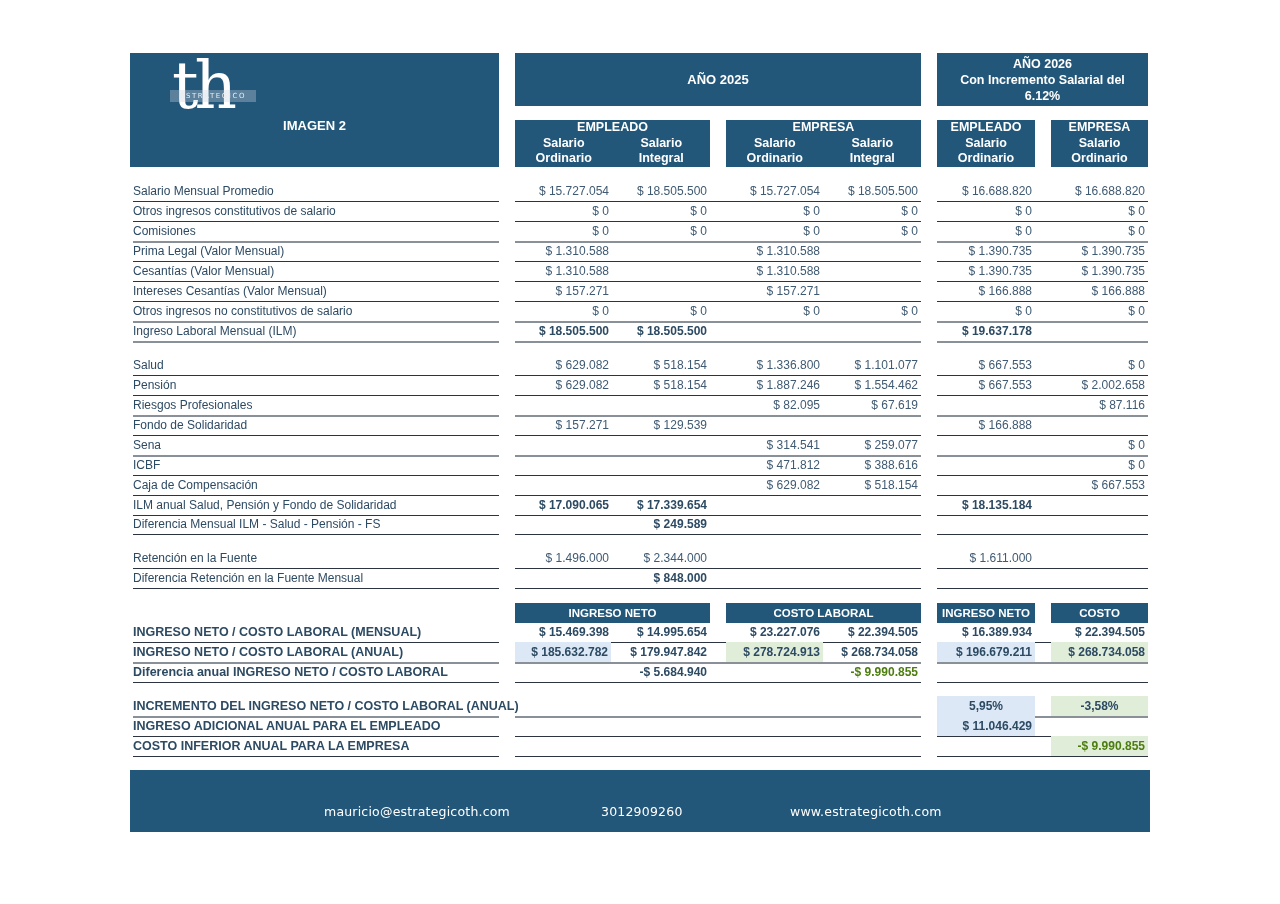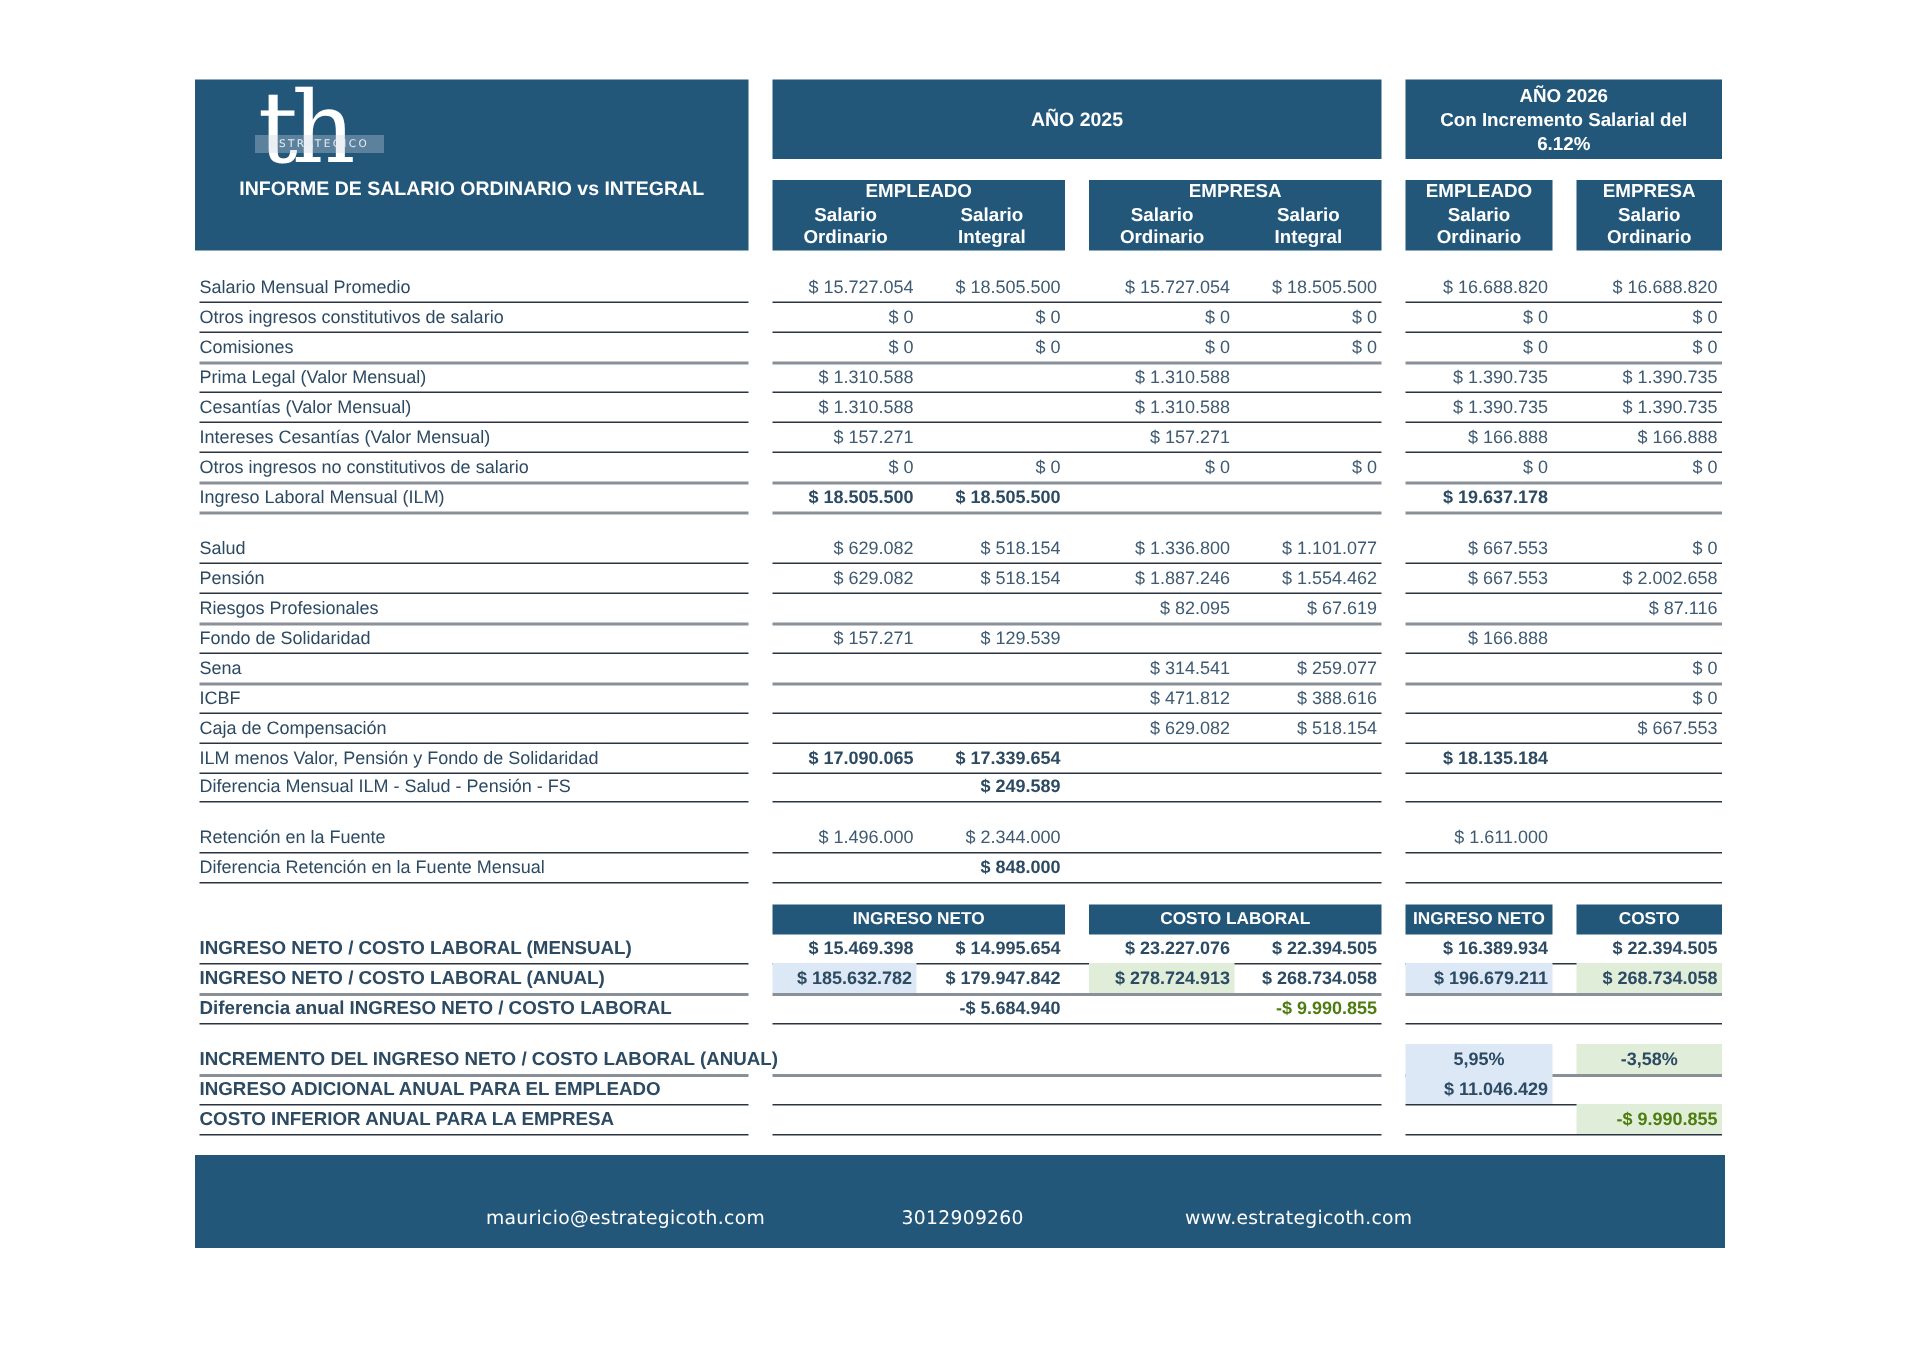--- a/index.html
+++ b/index.html
@@ -29,21 +29,21 @@
 </style>
 </head>
 <body>
 
 <div class="hdr" style="left:130px;top:53px;width:369px;height:114px;"></div>
 <div class="logo">
   <div class="th">th</div>
   <div class="estr">ESTRATEGICO</div>
 </div>
 <div class="title">
-  <div>INFORME DE SALARIO ORDINARIO vs INTEGRAL</div>
+  <div>IMAGEN 2</div>
 </div>
 
 <div class="hdr" style="left:515px;top:53px;width:406px;height:53px;line-height:53px;font-size:13px;">AÑO 2025</div>
 <div class="hdr" style="left:937px;top:53px;width:211px;height:53px;font-size:12.5px;line-height:16px;padding-top:3px;">
   <div>AÑO 2026</div>
   <div>Con Incremento Salarial del</div>
   <div>6.12%</div>
 </div>
 
 <div class="sub" style="left:515px;top:120px;width:195px;height:47px;">
@@ -227,21 +227,21 @@
     <div class="lbl" style="top: 475px;">Caja de Compensación</div>
     <div class="cell" style="left: 515px; top: 475px; width: 97px;"></div>
     <div class="cell" style="left: 612px; top: 475px; width: 98px;"></div>
     <div class="cell" style="left: 726px; top: 475px; width: 97px;">$ 629.082</div>
     <div class="cell" style="left: 823px; top: 475px; width: 98px;">$ 518.154</div>
     <div class="cell" style="left: 937px; top: 475px; width: 98px;"></div>
     <div class="cell" style="left: 1051px; top: 475px; width: 97px;">$ 667.553</div>
     <div class="line" style="left: 133px; top: 495px; width: 366px;"></div>
     <div class="line" style="left: 515px; top: 495px; width: 406px;"></div>
     <div class="line" style="left: 937px; top: 495px; width: 211px;"></div>
-    <div class="lbl b" style="top: 495px;">ILM menos Valor, Pensión y Fondo de Solidaridad</div>
+    <div class="lbl b" style="top: 495px;">ILM anual Salud, Pensión y Fondo de Solidaridad</div>
     <div class="cell b" style="left: 515px; top: 495px; width: 97px;">$ 17.090.065</div>
     <div class="cell b" style="left: 612px; top: 495px; width: 98px;">$ 17.339.654</div>
     <div class="cell b" style="left: 726px; top: 495px; width: 97px;"></div>
     <div class="cell b" style="left: 823px; top: 495px; width: 98px;"></div>
     <div class="cell b" style="left: 937px; top: 495px; width: 98px;">$ 18.135.184</div>
     <div class="cell b" style="left: 1051px; top: 495px; width: 97px;"></div>
     <div class="line" style="left: 133px; top: 515px; width: 366px;"></div>
     <div class="line" style="left: 515px; top: 515px; width: 406px;"></div>
     <div class="line" style="left: 937px; top: 515px; width: 211px;"></div>
     <div class="lbl b" style="top: 514px;">Diferencia Mensual ILM - Salud - Pensión - FS</div>

